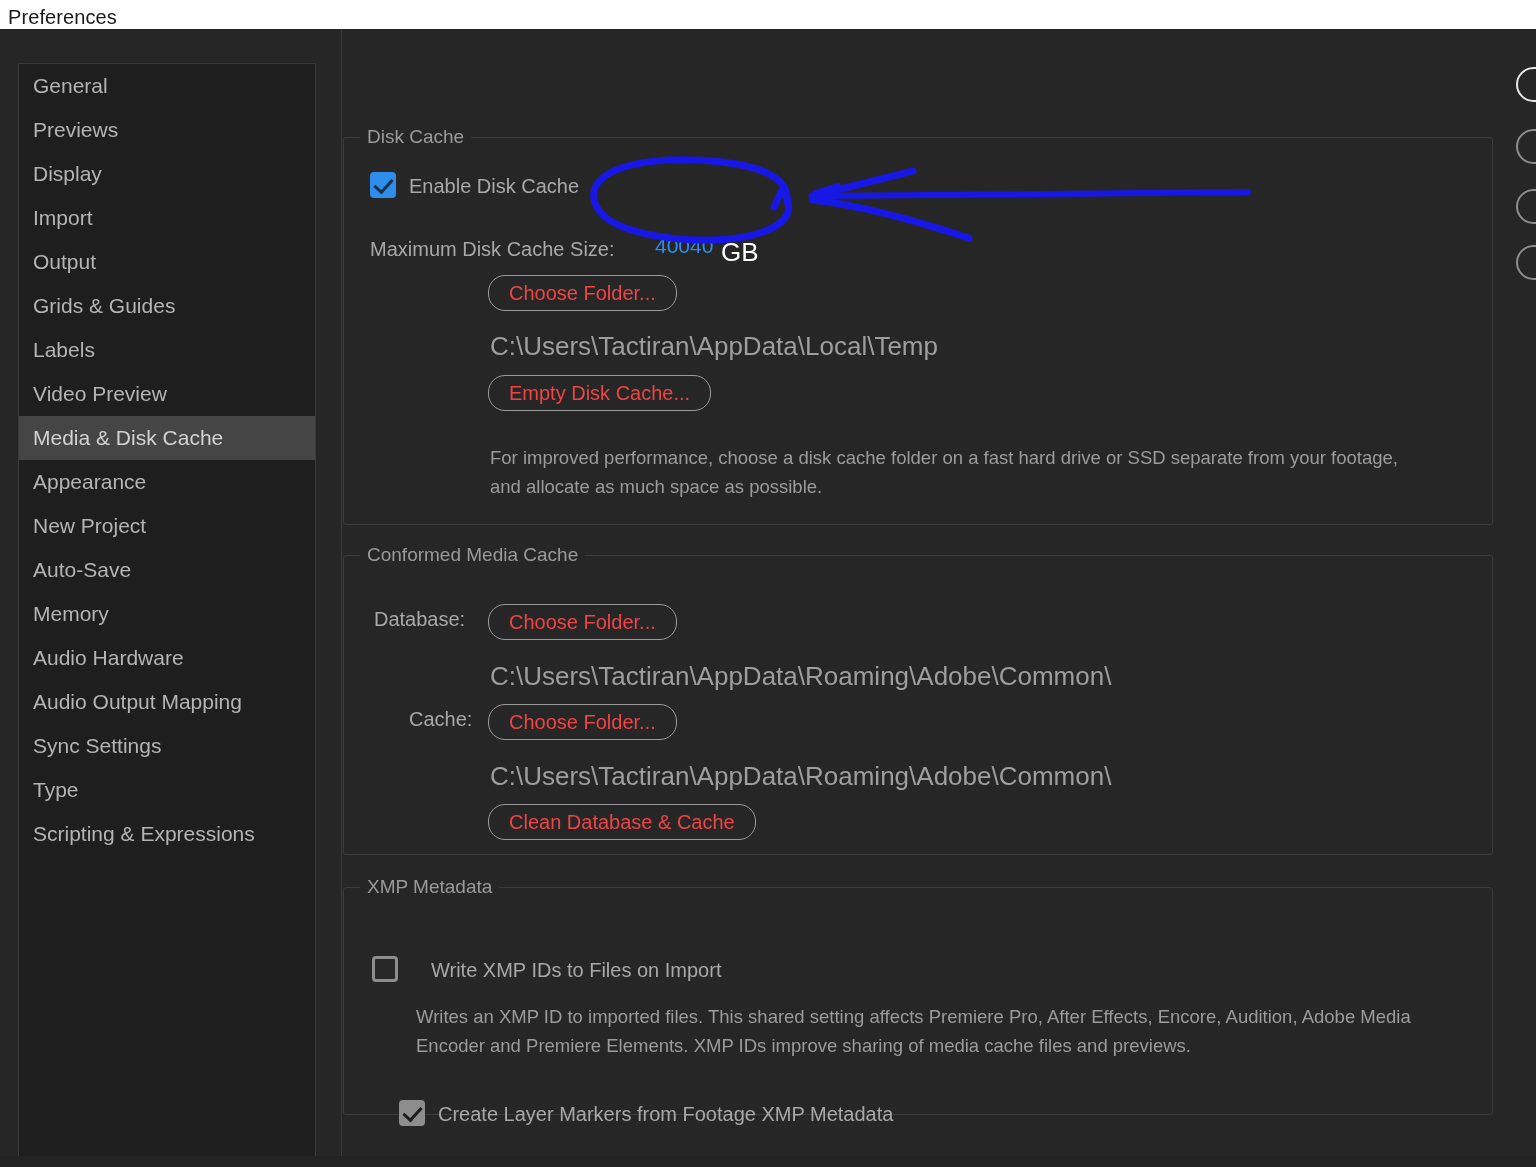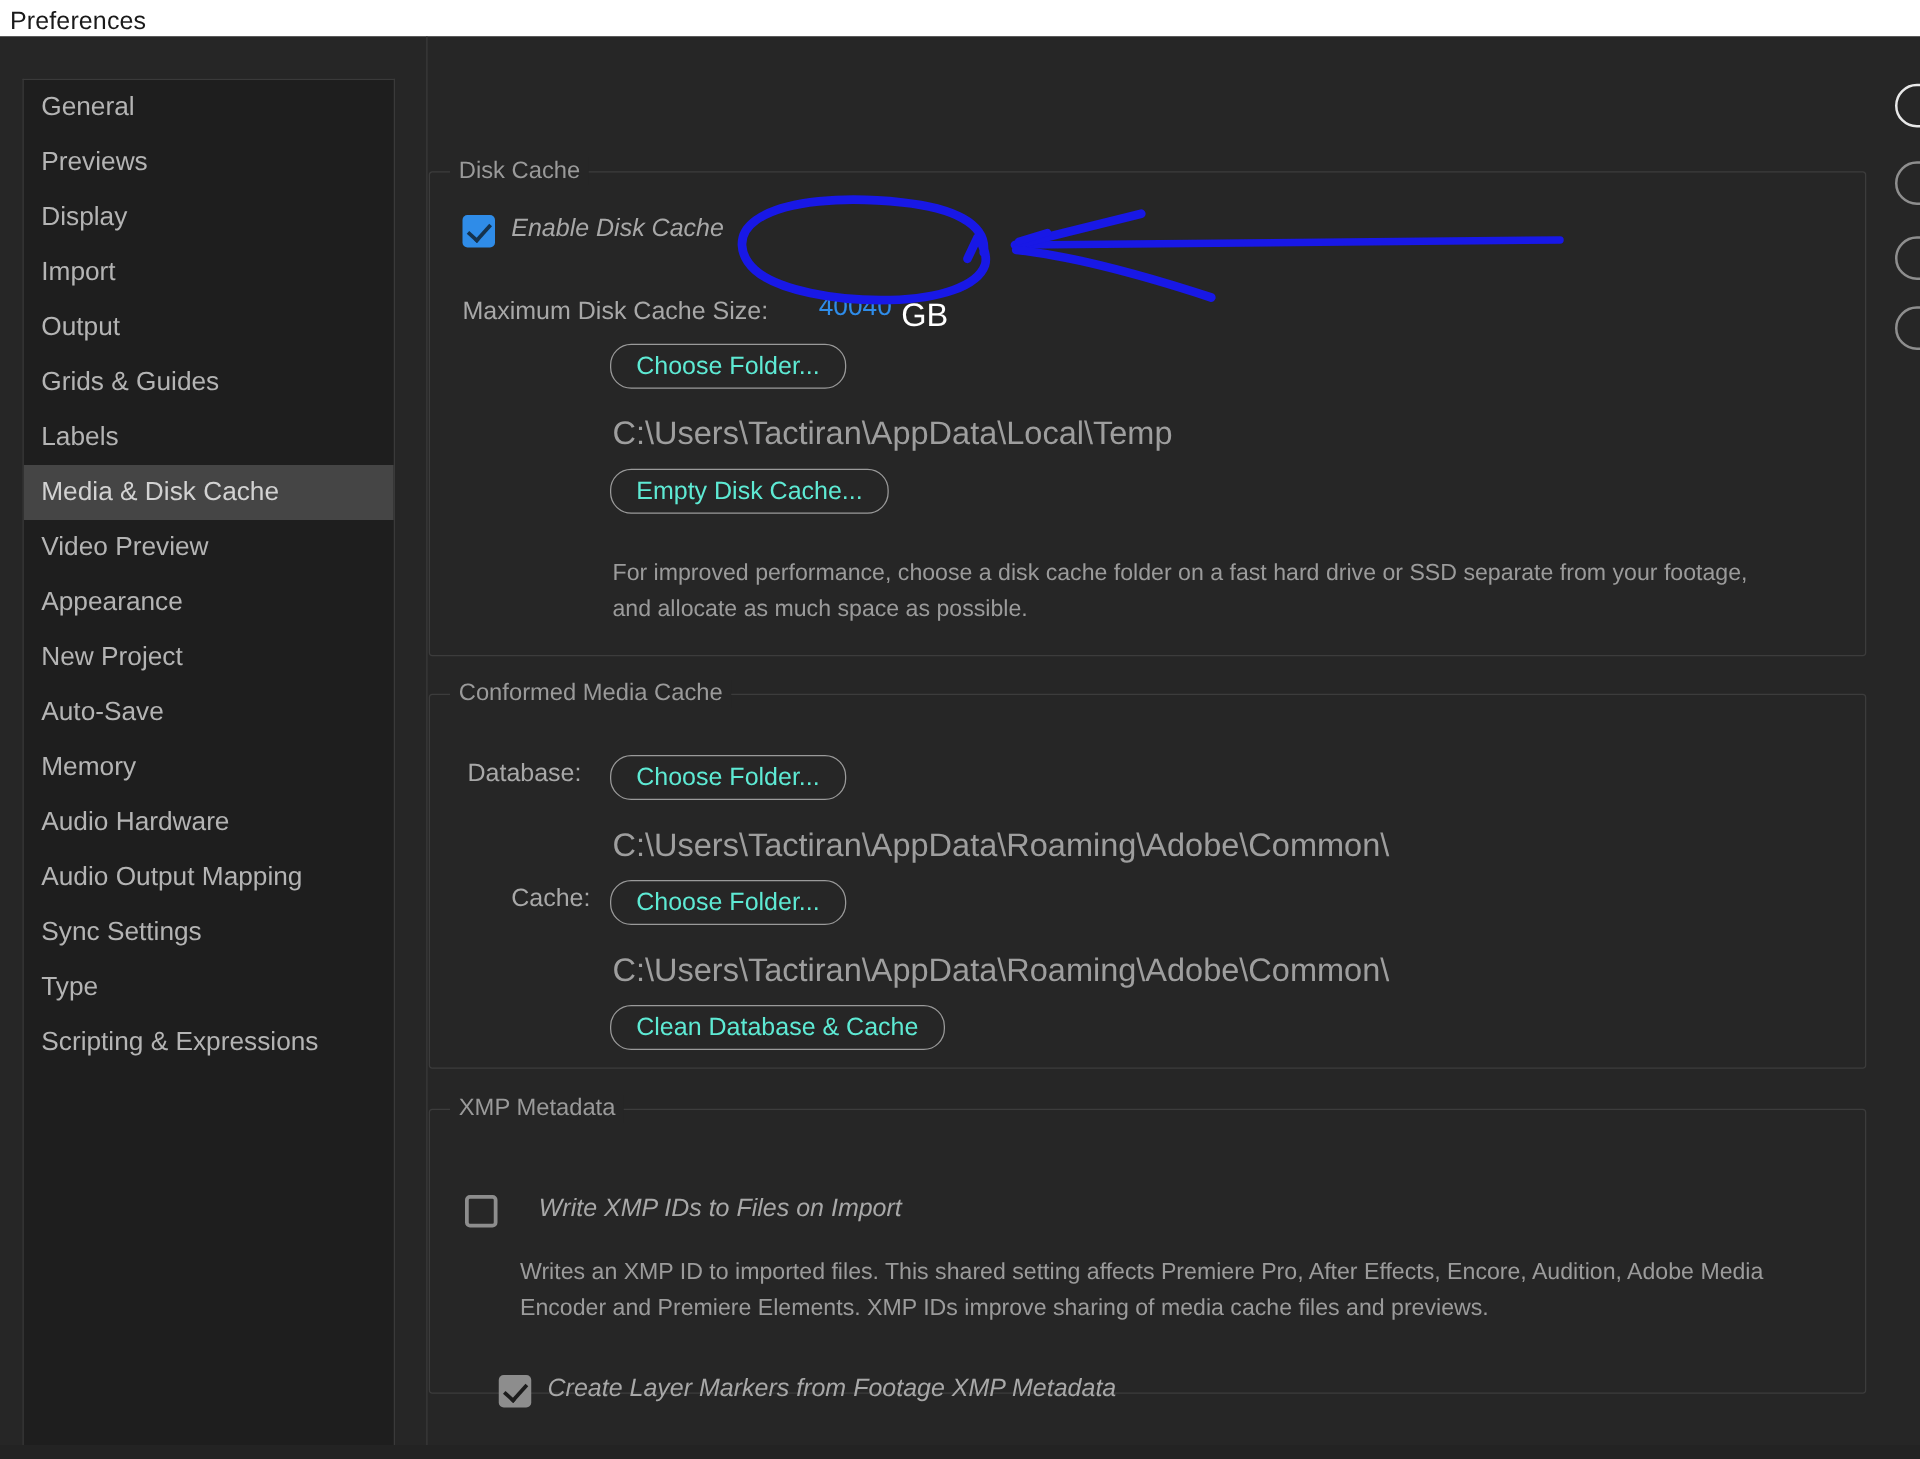--- a/index.html
+++ b/index.html
@@ -123,21 +123,21 @@
     white-space: nowrap;
   }
   .desc {
     position: absolute;
     font-size: 18.5px;
     color: #9b9b9b;
     line-height: 29px;
   }
 
   
-  .cbrow { position: absolute; display: flex; align-items: flex-start; font-style: italic; }
+  .cbrow { position: absolute; display: flex; align-items: flex-end; }
   .cbox {
     width: 26px; height: 26px;
     border-radius: 4px;
     flex: 0 0 auto;
     position: relative;
   }
   .cbox.on  { background: #2f8ce8; }
   .cbox.off { background: #272727; border: 3px solid #8d8d8d; }
   .cbox.gray{ background: #8d8d8d; }
   .cbox.on::after, .cbox.gray::after {
@@ -156,21 +156,21 @@
     color: #a8a8a8;
     white-space: nowrap;
   }
 
   
   .btn {
     position: absolute;
     border: 1px solid #9a9a9a;
     border-radius: 17px;
     background: transparent;
-    color: #5eead4;
+    color: #ef4444;
     font-family: "Liberation Sans", sans-serif;
     font-size: 20px;
     height: 36px;
     padding: 0 20px;
     white-space: nowrap;
     cursor: pointer;
   }
 
   
   .edge-btn {
@@ -202,22 +202,22 @@
 <div id="window">
 
   <div id="sidebar">
     <div class="side-item"><span>General</span></div>
     <div class="side-item"><span>Previews</span></div>
     <div class="side-item"><span>Display</span></div>
     <div class="side-item"><span>Import</span></div>
     <div class="side-item"><span>Output</span></div>
     <div class="side-item"><span>Grids &amp; Guides</span></div>
     <div class="side-item"><span>Labels</span></div>
+    <div class="side-item"><span>Video Preview</span></div>
     <div class="side-item selected"><span>Media &amp; Disk Cache</span></div>
-    <div class="side-item"><span>Video Preview</span></div>
     <div class="side-item"><span>Appearance</span></div>
     <div class="side-item"><span>New Project</span></div>
     <div class="side-item"><span>Auto-Save</span></div>
     <div class="side-item"><span>Memory</span></div>
     <div class="side-item"><span>Audio Hardware</span></div>
     <div class="side-item"><span>Audio Output Mapping</span></div>
     <div class="side-item"><span>Sync Settings</span></div>
     <div class="side-item"><span>Type</span></div>
     <div class="side-item"><span>Scripting &amp; Expressions</span></div>
   </div>

